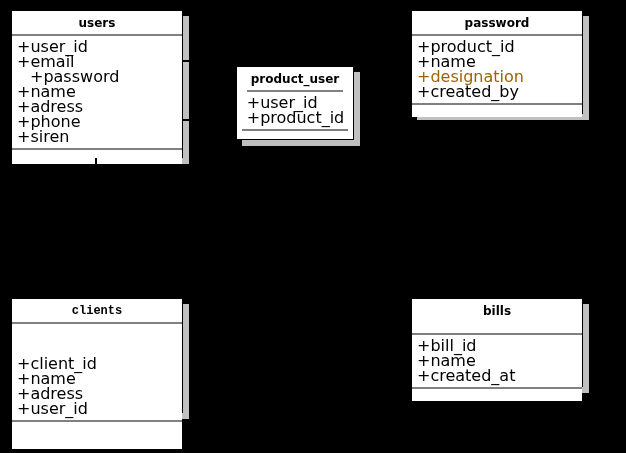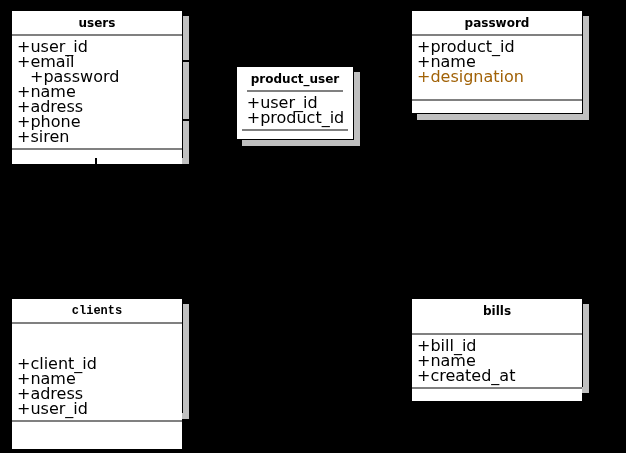--- a/index.html
+++ b/index.html
@@ -103,20 +103,21 @@
       </div>
       <div class="class-methods" style="height: 12px;"></div>
     </div>
     <div class="uml-shadow" style="left: 417px; top: 16px; width: 172px; height: 104px; background: rgb(192, 192, 192);"></div>
     <div class="uml-class" style="left: 411px; top: 10px; width: 172px; height: 104px; background: rgb(255, 255, 255); border-color: rgb(0, 0, 0);">
       <div class="class-title" style="height: 25px; border-bottom-color: rgb(128, 128, 128); color: rgb(0, 0, 0);">password</div>
       <div class="class-attributes" style="border-bottom-color: rgb(128, 128, 128);">
         <div class="attr-row" style="color: rgb(0, 0, 0);">+product_id</div>
         <div class="attr-row" style="color: rgb(0, 0, 0);">+name</div>
         <div class="attr-row" style="color: #a16207;">+designation</div>
+        <div class="attr-row" style="color: rgb(0, 0, 0);">+created_by</div>
       </div>
       <div class="class-methods" style="height: 12px;"></div>
     </div>
     <div class="uml-shadow" style="left: 17px; top: 304px; width: 172px; height: 115px; background: rgb(192, 192, 192);"></div>
     <div class="uml-class" style="left: 11px; top: 298px; width: 172px; height: 115px; background: rgb(255, 255, 255); border-color: rgb(0, 0, 0);">
       <div class="class-title" style="height: 25px; border-bottom-color: rgb(128, 128, 128); color: rgb(0, 0, 0); font-family: Liberation Mono, monospace;">clients</div>
       <div class="class-attributes" style="border-bottom-color: rgb(128, 128, 128);">
         <div class="attr-row" style="color: rgb(0, 0, 0); margin-top: 29px;">+client_id</div>
         <div class="attr-row" style="color: rgb(0, 0, 0);">+name</div>
         <div class="attr-row" style="color: rgb(0, 0, 0);">+adress</div>

